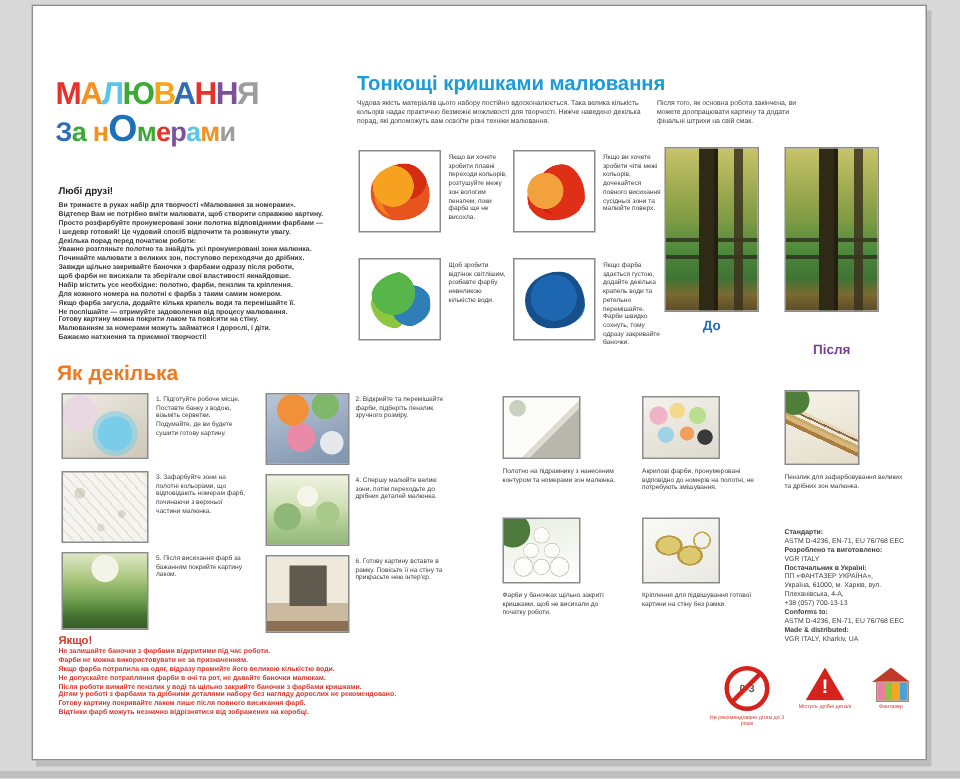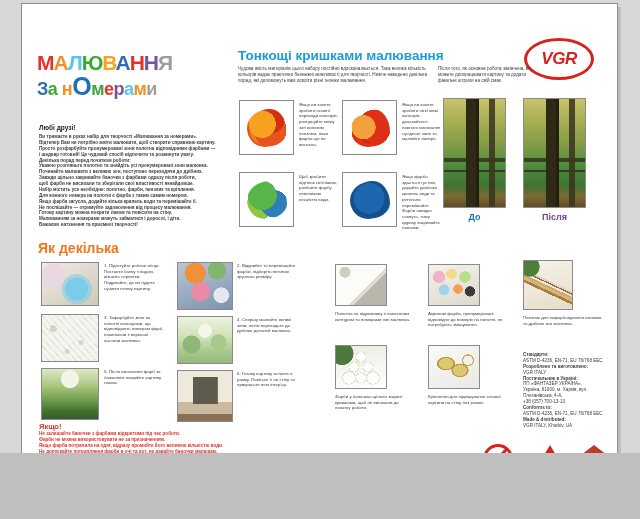--- a/index.html
+++ b/index.html
@@ -1,17 +1,17 @@
 <!DOCTYPE html>
 <html><head>
 <meta charset="utf-8">
 <style>
   html,body{margin:0;padding:0;}
   body{font-family:"Liberation Sans", sans-serif; background:#bfbfbf;}
-  .stage{position:relative;width:640px;height:453px;background:#d8d8d8;overflow:hidden;}
+  .stage{position:relative;width:640px;height:514px;background:#d8d8d8;overflow:hidden;}
   .sheet{position:absolute;left:21px;top:3px;width:595px;height:502px;background:#ffffff;
          border:1px solid #8e8e8e;box-shadow:3px 4px 0 #bdbdbd;}
   .abs{position:absolute;}
   
   .title-l1{font-weight:bold;font-size:21px;letter-spacing:-1px;line-height:1;}
   .title-l2{font-weight:bold;font-size:18px;letter-spacing:-0.5px;line-height:1;margin-top:1px;}
   .title-l2 .big{font-size:25px;}
   
   .tiny{font-size:4.6px;line-height:1.28;color:#3d3d3d;}
   .tiny div{margin:0;}
@@ -174,29 +174,26 @@
       <div class="tile">
           <div class="blob sw2"></div>
         </div>
       <div class="cap" style="width:40px;margin:2px 0 0 5px;">Щоб зробити відтінок світлішим, розбавте фарбу невеликою кількістю води.</div>
       <div class="tile" style="margin-left:3px;">
           <div class="blob sw3"></div>
         </div>
       <div class="cap" style="width:42px;margin:2px 0 0 5px;">Якщо фарба здається густою, додайте декілька крапель води та ретельно перемішайте. Фарби швидко сохнуть, тому одразу закривайте баночки.</div>
     </div>
 
-    <div class="abs vgr" style="left:502px;top:34px;">
-        <span>VGR</span>
-      </div>
     <div class="abs tiny" style="left:416px;top:62px;width:106px;">Після того, як основна робота закінчена, ви можете доопрацювати картину та додати фінальні штрихи на свій смак.</div>
 
     <div class="abs photo ph-forest" style="left:421px;top:94px;width:63px;height:110px;"></div>
     <div class="abs photo ph-forest" style="left:501px;top:94px;width:63px;height:110px;"></div>
     <div class="abs ba-label lbl-before" style="left:421px;top:208px;width:63px;">До</div>
-    <div class="abs ba-label lbl-after" style="left:501px;top:208px;width:63px;">Після</div>
+    <div class="abs ba-label lbl-after" style="left:501px;top:224px;width:63px;">Після</div>
 
     <div class="abs h-orange" style="left:16px;top:236px;">Як декілька</div>
 
     <div class="abs photo ph-water" style="left:19px;top:258px;width:58px;height:44px;"></div>
     <div class="abs cap" style="left:82px;top:259px;width:60px;">1. Підготуйте робоче місце. Поставте банку з водою, візьміть серветки. Подумайте, де ви будете сушити готову картину.</div>
     <div class="abs photo ph-flowers" style="left:155px;top:258px;width:56px;height:48px;"></div>
     <div class="abs cap" style="left:215px;top:259px;width:62px;">2. Відкрийте та перемішайте фарби, підберіть пензлик зручного розміру.</div>
 
     <div class="abs photo ph-blank" style="left:19px;top:310px;width:58px;height:48px;"></div>
     <div class="abs cap" style="left:82px;top:311px;width:60px;">3. Зафарбуйте зони на полотні кольорами, що відповідають номерам фарб, починаючи з верхньої частини малюнка.</div>

